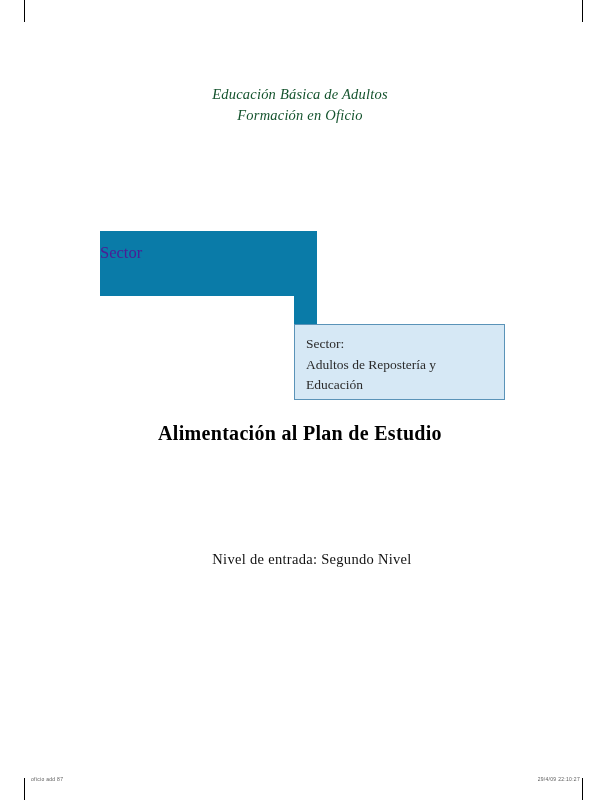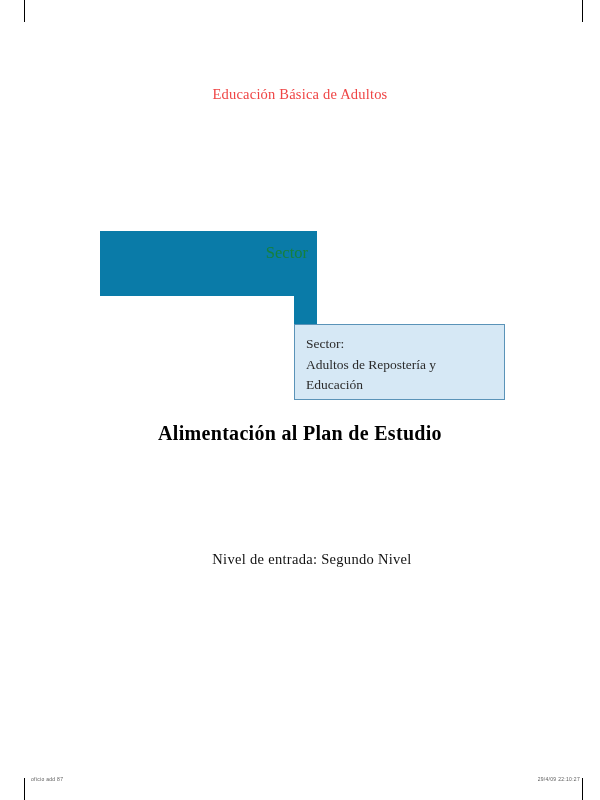--- a/index.html
+++ b/index.html
@@ -39,39 +39,40 @@
     left: 0;
     top: 84px;
     width: 600px;
     text-align: center;
     line-height: 1.45;
   }
   .header .line {
     font-family: "Liberation Serif", serif;
     font-size: 14.5px;
     letter-spacing: 0.2px;
-    color: #ef4444;
+    color: #14532d;
+    font-style: italic;
   }
 
   
   .sector-block {
     position: absolute;
     left: 100px;
     top: 231px;
     width: 217px;
     height: 65px;
     background: #0a7ba8;
   }
   .sector-text {
     position: absolute;
     left: 100px;
     top: 243px;
     width: 208px;
-    text-align: right;
-    color: #15803d;
+    text-align: left;
+    color: #4c1d95;
     font-family: "Liberation Serif", serif;
     font-size: 16.5px;
     line-height: 1.22;
   }
   .sector-text .l2 { display: block; }
 
   
   .connector {
     position: absolute;
     left: 294px;
@@ -160,20 +161,21 @@
 
 <div class="page">
 
   <div class="crop-mark crop-tl-v"></div>
   <div class="crop-mark crop-tr-v"></div>
   <div class="crop-mark crop-bl-v"></div>
   <div class="crop-mark crop-br-v"></div>
 
   <div class="header">
     <div class="line">Educación Básica de Adultos</div>
+    <div class="line">Formación en Oficio</div>
   </div>
 
   <div class="sector-block"></div>
   <div class="sector-text">
     <span class="l1">Sector</span>
   </div>
 
   <div class="connector"></div>
 
   <div class="oficio-box"></div>

